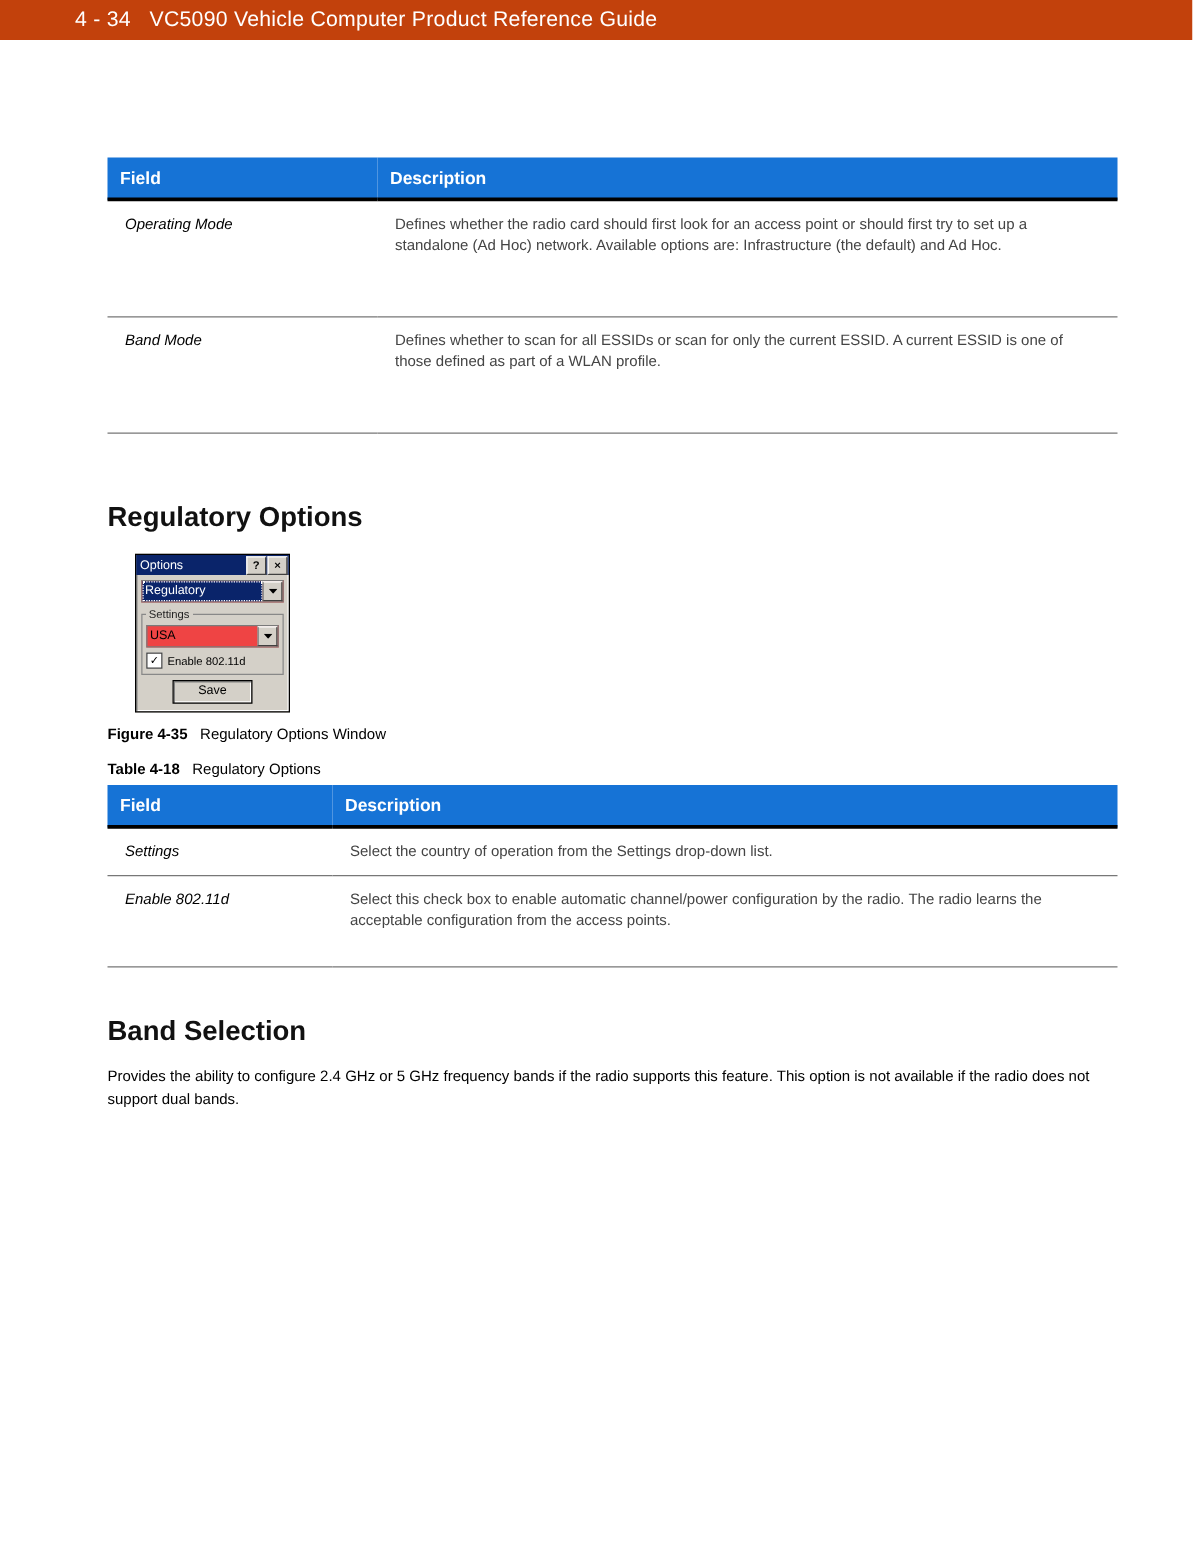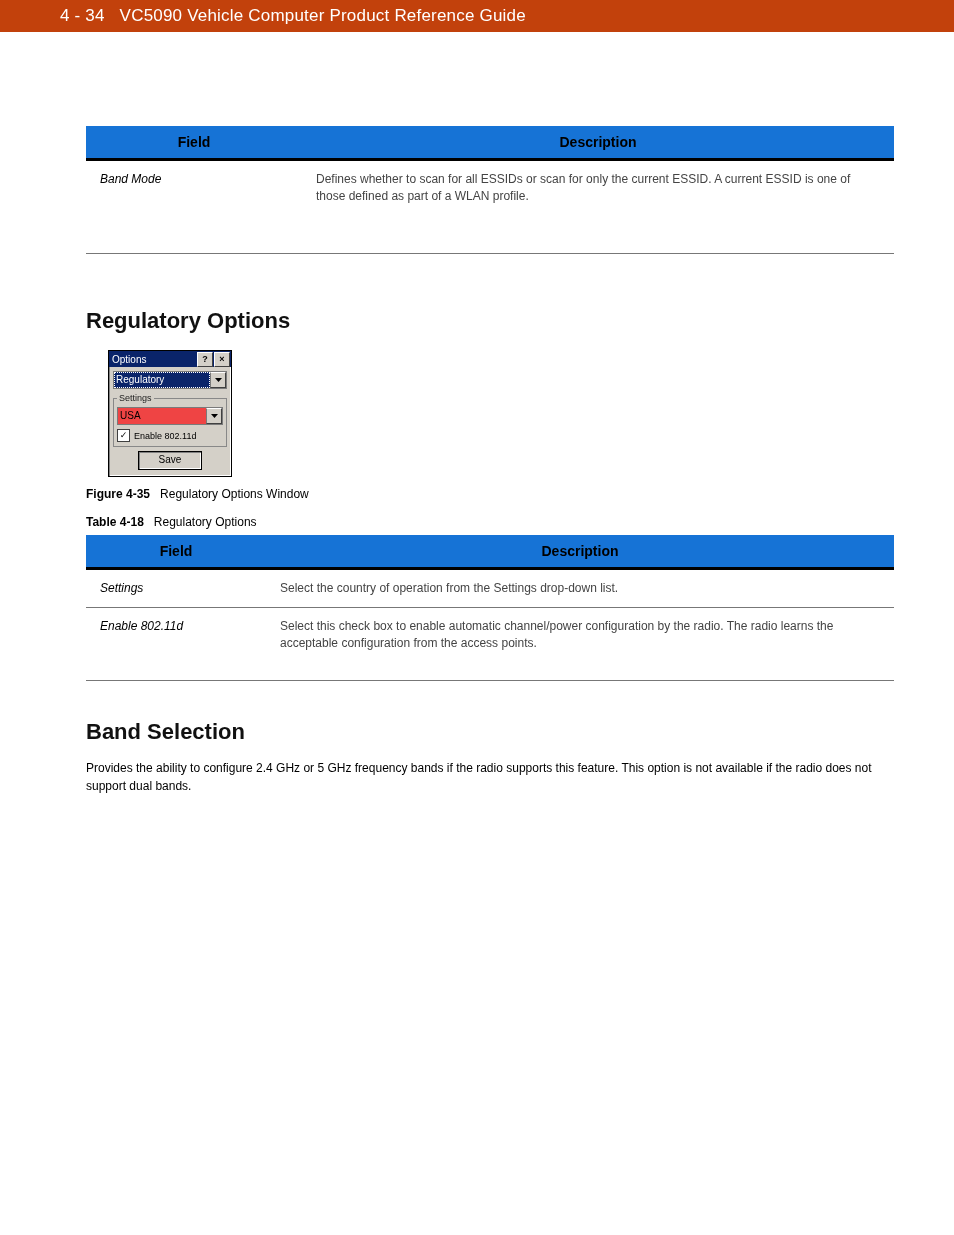--- a/index.html
+++ b/index.html
@@ -28,25 +28,25 @@
   .content {
     padding: 0 60px 0 86px;
   }
   .spacer-lg { height: 94px; }
   table.doc-table {
     width: 100%;
     border-collapse: collapse;
   }
   table.doc-table th {
     background: #1673d6;
-    color: #000000;
+    color: #ffffff;
     font-weight: bold;
     font-size: 14px;
     padding: 8px 10px;
-    text-align: center;
+    text-align: left;
     border-bottom: 3px solid #000;
   }
   table.doc-table th.field { width: 196px; }
   table.doc-table td {
     padding: 10px 14px;
     vertical-align: top;
     font-size: 12px;
     line-height: 1.4;
   }
   table.doc-table td.field {
@@ -204,20 +204,24 @@
     <div class="spacer-lg"></div>
 
     <table class="doc-table">
       <thead>
         <tr>
           <th class="field">Field</th>
           <th>Description</th>
         </tr>
       </thead>
       <tbody>
+        <tr class="body tall">
+          <td class="field">Operating Mode</td>
+          <td class="desc">Defines whether the radio card should first look for an access point or should first try to set up a standalone (Ad Hoc) network. Available options are: Infrastructure (the default) and Ad Hoc.</td>
+        </tr>
         <tr class="body tall">
           <td class="field">Band Mode</td>
           <td class="desc">Defines whether to scan for all ESSIDs or scan for only the current ESSID. A current ESSID is one of those defined as part of a WLAN profile.</td>
         </tr>
       </tbody>
     </table>
 
     <h2 class="section">Regulatory Options</h2>
 
     <div class="dlg-wrap">

